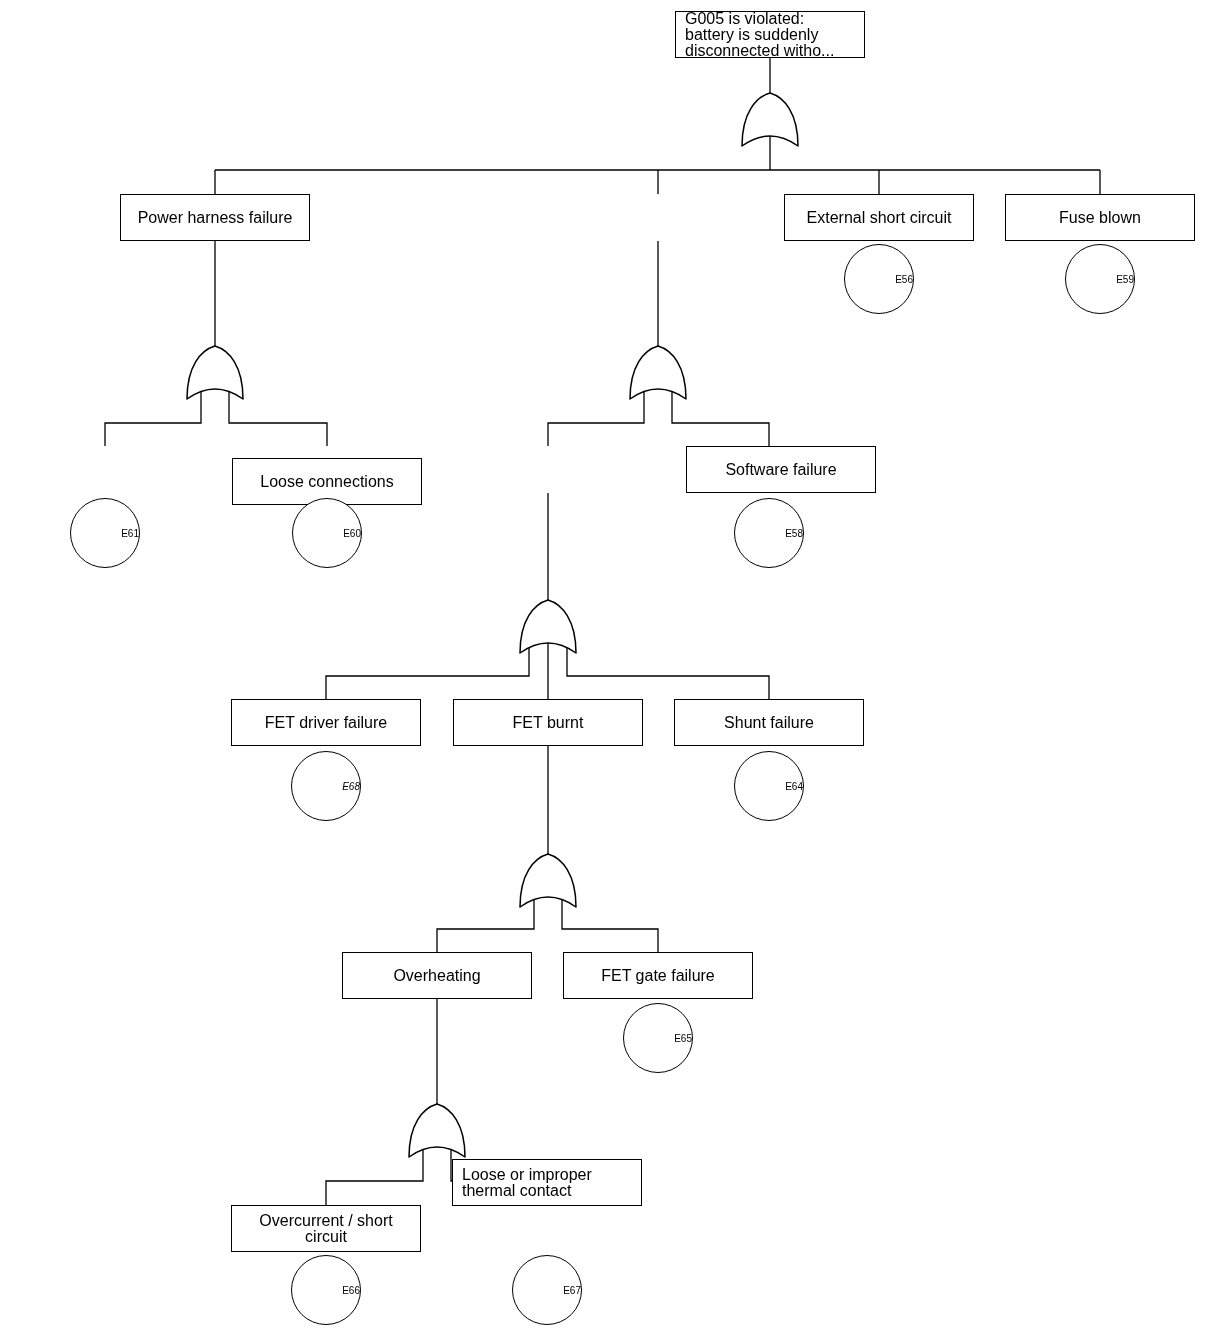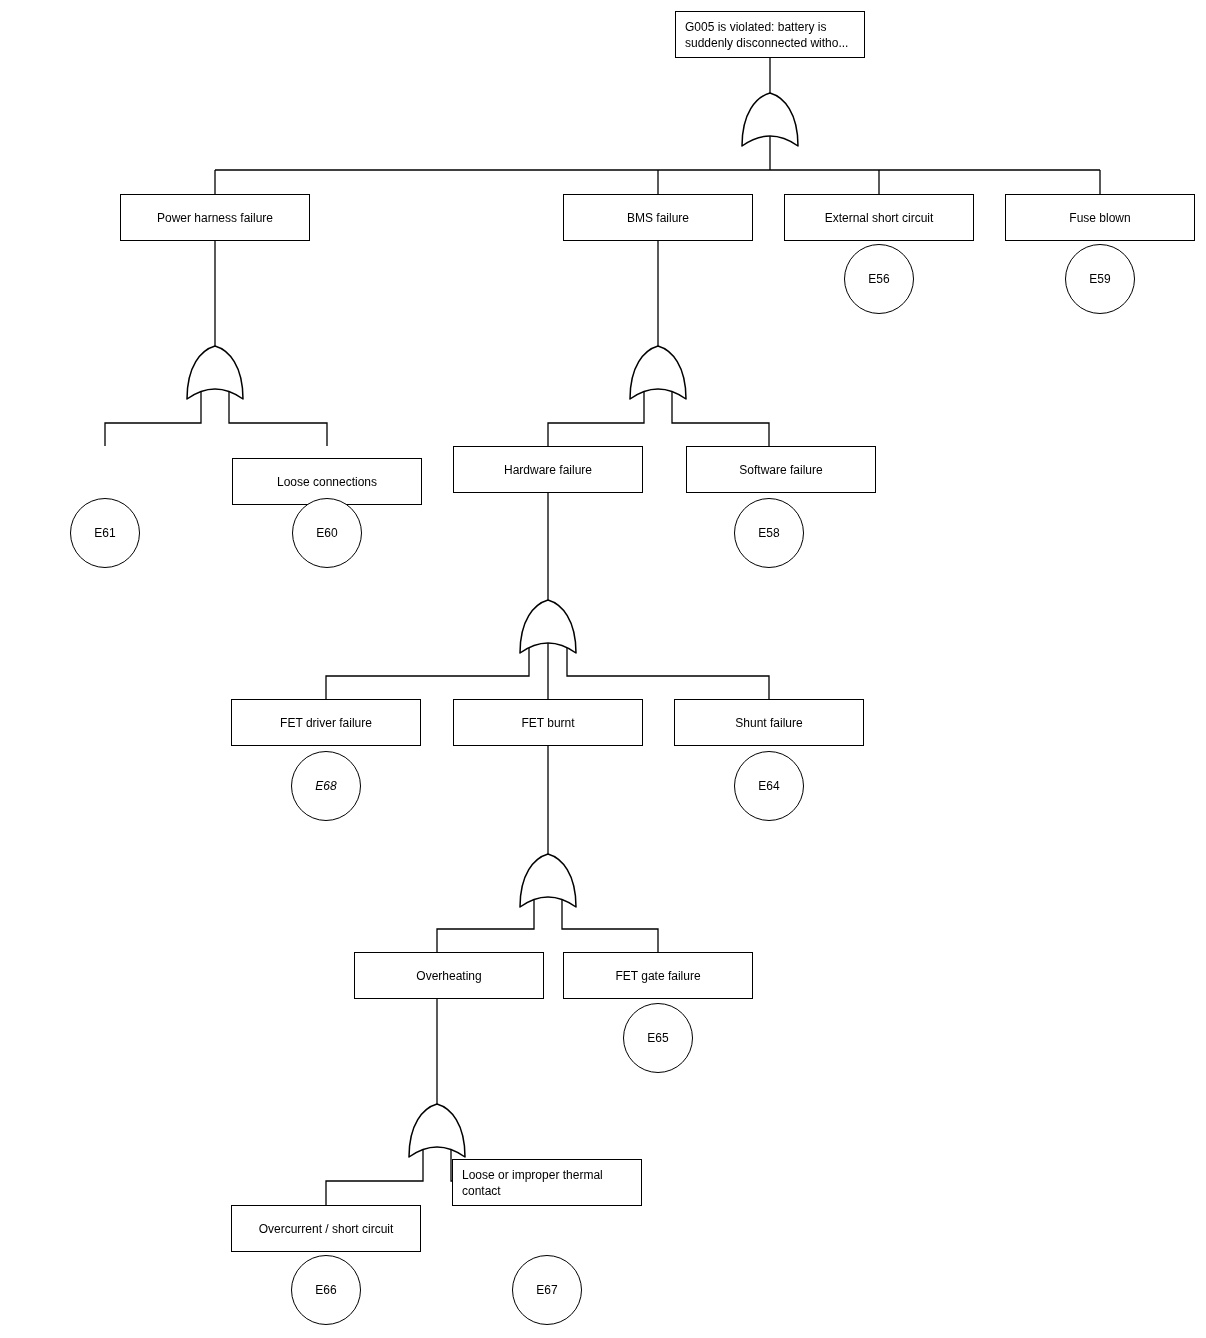--- a/index.html
+++ b/index.html
@@ -24,41 +24,41 @@
     position: absolute;
     box-sizing: border-box;
     width: 190px;
     height: 47px;
     border: 1.5px solid #000000;
     background: #ffffff;
     display: flex;
     align-items: center;
     justify-content: center;
     text-align: center;
-    font-size: 12px;
+    font-size: 16px;
     line-height: 16px;
     color: #000000;
     padding: 2px 9px;
   }
   .node.left-align {
     justify-content: flex-start;
     text-align: left;
   }
   .basic-event {
     position: absolute;
     box-sizing: border-box;
     width: 70px;
     height: 70px;
     border: 1.5px solid #000000;
     border-radius: 50%;
     background: #ffffff;
     display: flex;
     align-items: center;
-    justify-content: center;
-    font-size: 12px;
+    justify-content: flex-end;
+    font-size: 10px;
     color: #000000;
   }
 </style>
 </head>
 <body>
 
 <div class="canvas">
 
   <svg class="wires" viewBox="0 0 1206 1338" xmlns="http://www.w3.org/2000/svg" fill="none" stroke="#000000" stroke-width="1.3">
 
@@ -117,58 +117,52 @@
   </svg>
 
   <div class="node left-align" style="left:675px; top:11px;">
     <span>G005 is violated: battery is suddenly disconnected witho...</span>
   </div>
 
   <div class="node" style="left:120px; top:194px;">
     <span>Power harness failure</span>
   </div>
 
-  <div class="node" style="left:563px; top:194px;">
-    <span>BMS failure</span>
-  </div>
 
   <div class="node" style="left:1005px; top:194px;">
     <span>Fuse blown</span>
   </div>
 
   <div class="node" style="left:784px; top:194px;">
     <span>External short circuit</span>
   </div>
 
 
   <div class="node" style="left:232px; top:446px;margin-top:12px;">
     <span>Loose connections</span>
   </div>
 
-  <div class="node" style="left:453px; top:446px;">
-    <span>Hardware failure</span>
-  </div>
 
   <div class="node" style="left:674px; top:446px;margin-left:12px;">
     <span>Software failure</span>
   </div>
 
   <div class="node" style="left:231px; top:699px;">
     <span>FET driver failure</span>
   </div>
 
   <div class="node" style="left:453px; top:699px;">
     <span>FET burnt</span>
   </div>
 
   <div class="node" style="left:674px; top:699px;">
     <span>Shunt failure</span>
   </div>
 
-  <div class="node" style="left:342px; top:952px;margin-left:12px;">
+  <div class="node" style="left:342px; top:952px;">
     <span>Overheating</span>
   </div>
 
   <div class="node" style="left:563px; top:952px;">
     <span>FET gate failure</span>
   </div>
 
   <div class="node" style="left:231px; top:1205px;">
     <span>Overcurrent / short circuit</span>
   </div>

